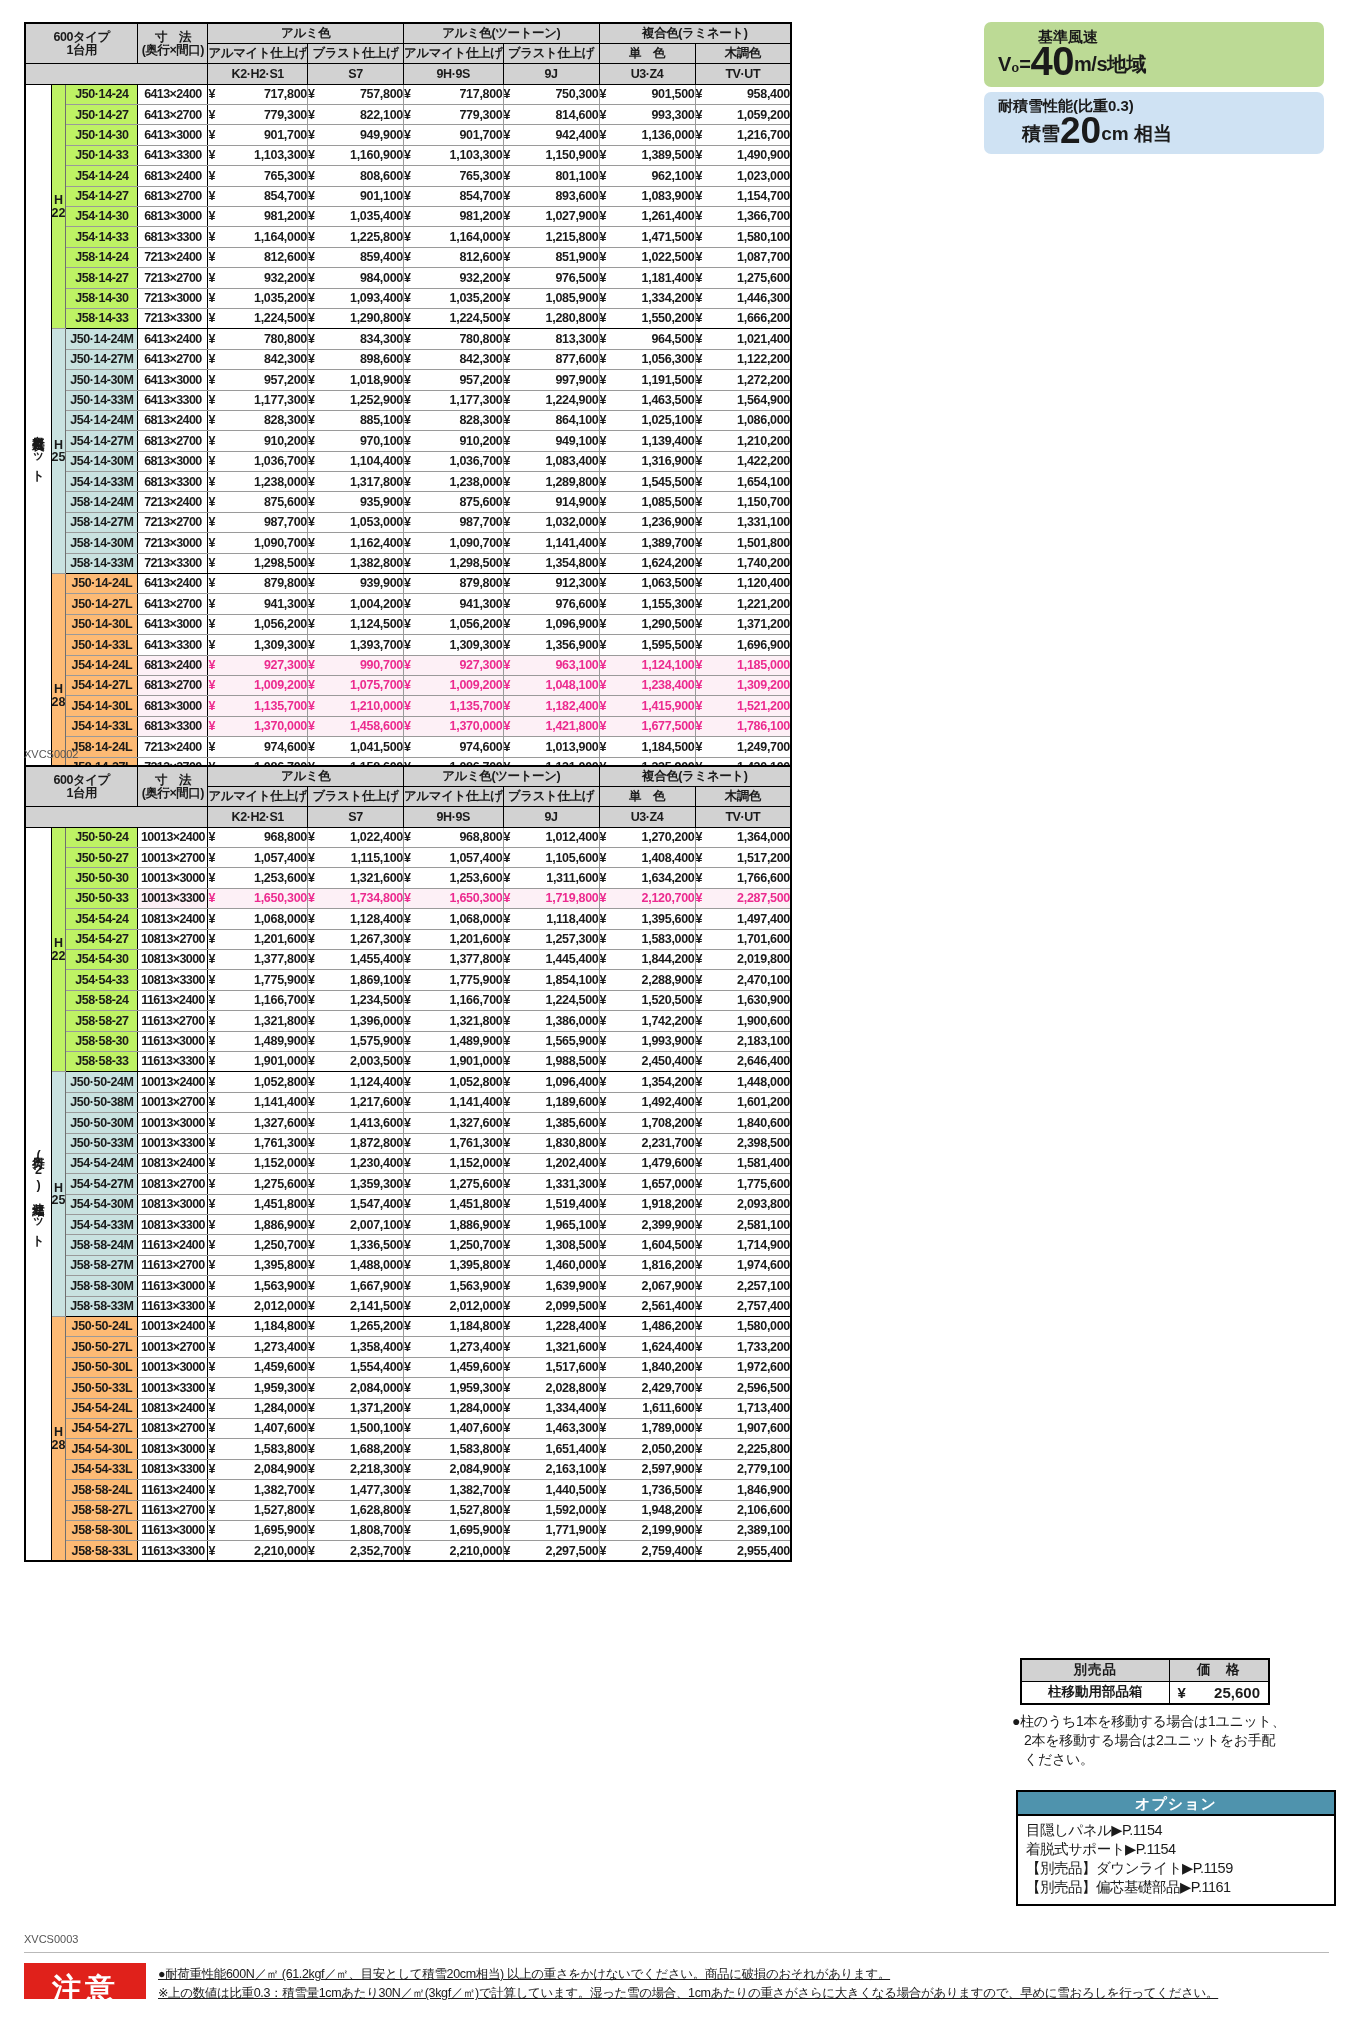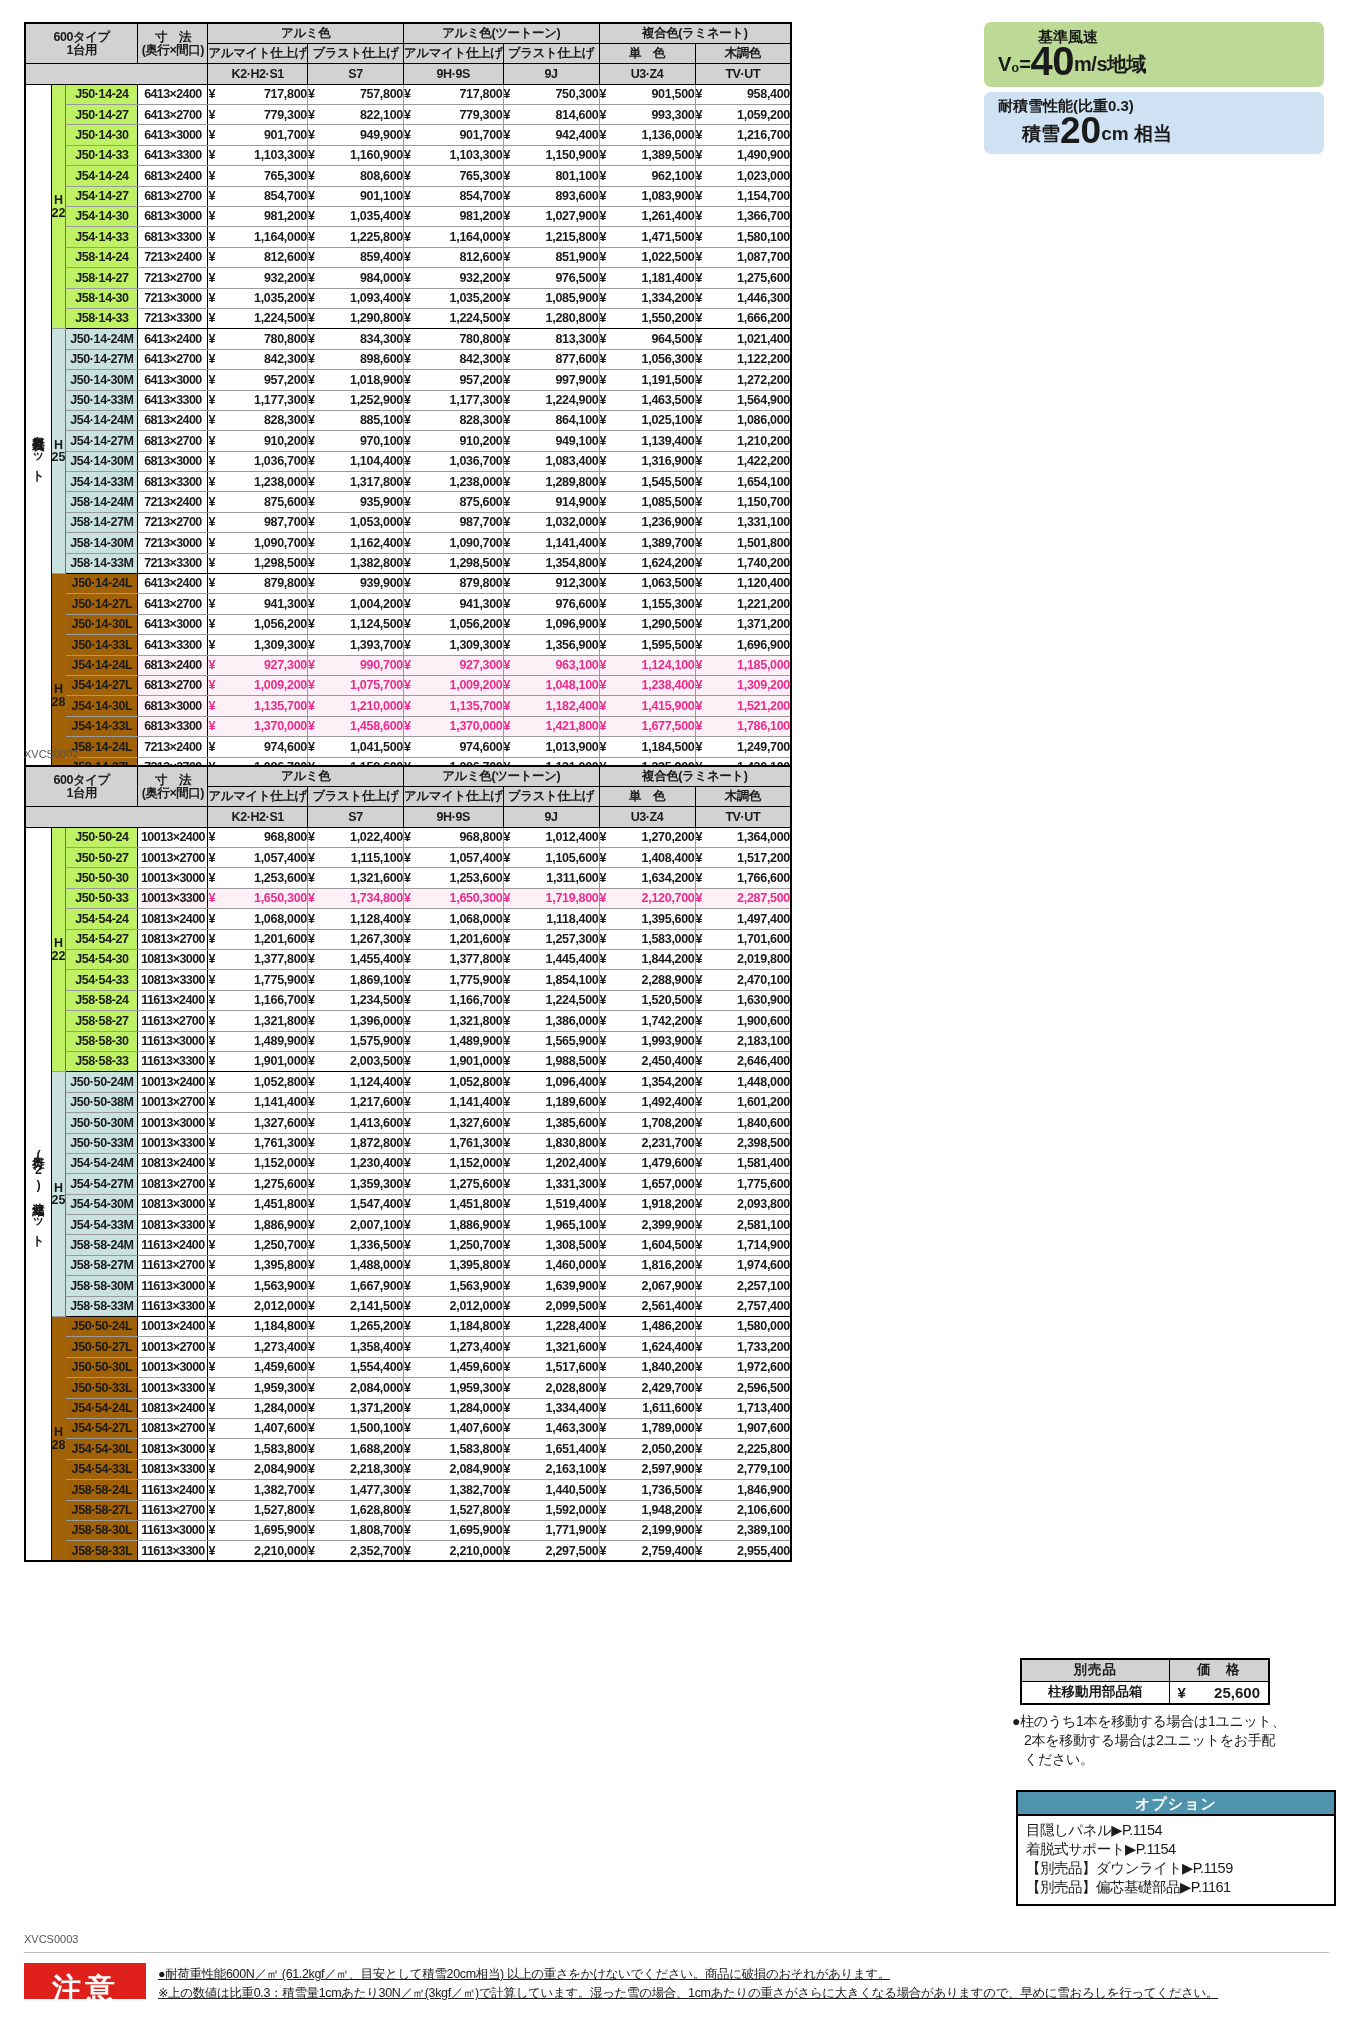--- a/index.html
+++ b/index.html
@@ -89,21 +89,21 @@
     padding:0 5px 0 4px;
     position:relative;
   }
   td.price .yen { float:left; font-weight:bold; }
   td.price .num { float:right; font-weight:bold; }
   td.price.sep-l { border-left:1px solid #000 !important; }
 
   
   .b22 { background:#bef264; }
   .b25 { background:#c9e2e0; }
-  .b28 { background:#a16207; }
+  .b28 { background:#fdba74; }
   tr.rowend td { border-bottom:1px solid #000 !important; }
   .magenta { color:#ec2b8f; }
   .rowmag td.dim, .rowmag td.price { background:#fdf0f6; }
   .rowmag td.code { }
 
   
   .infobox-wind {
     position:absolute; left:984px; top:22px; width:340px; height:65px;
     background:#bcda95; border-radius:7px;
     padding:6px 0 0 14px;

